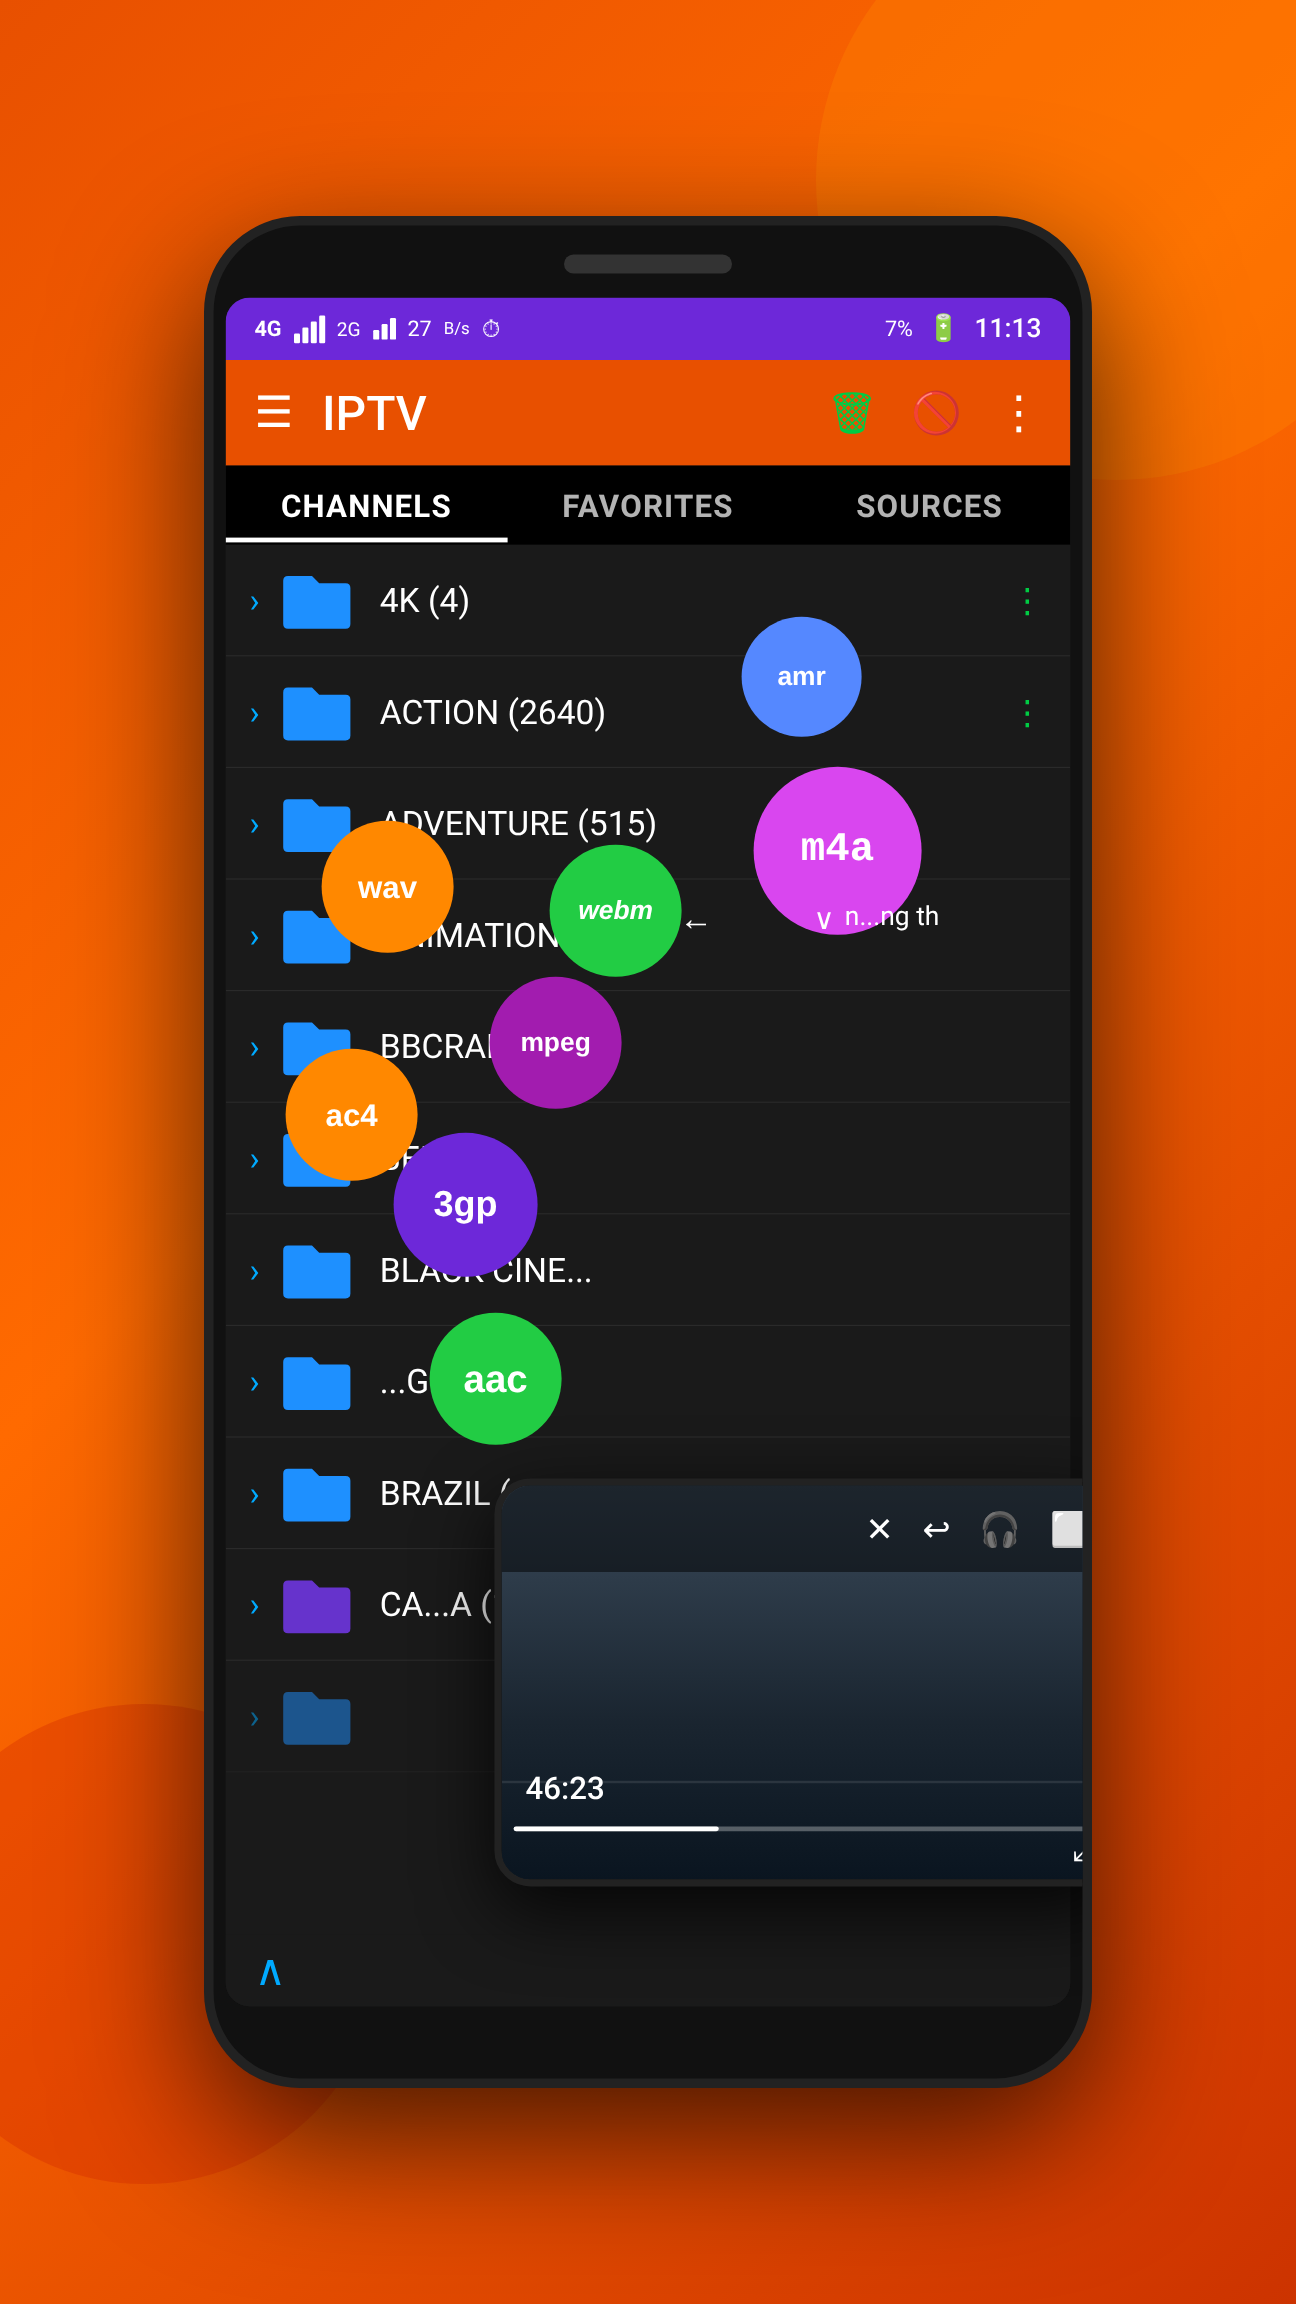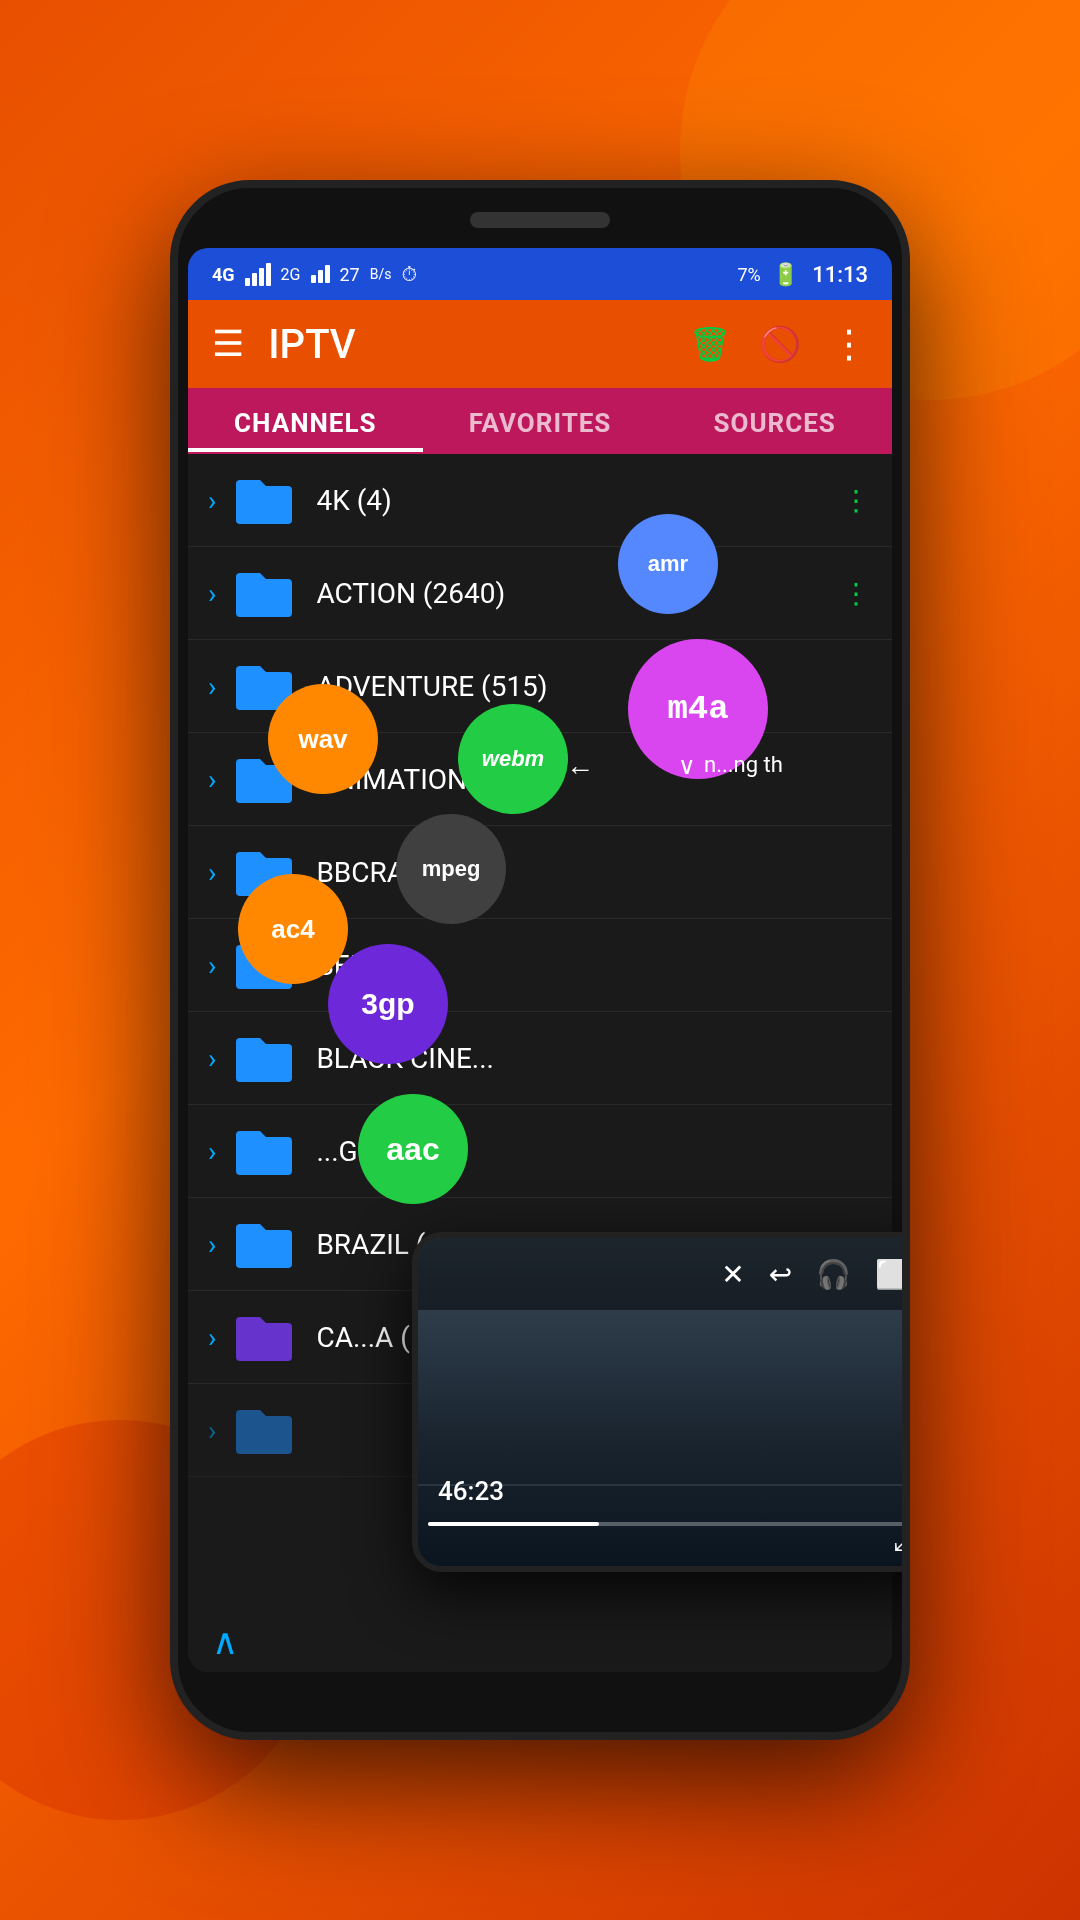--- a/index.html
+++ b/index.html
@@ -67,21 +67,21 @@
       bottom: 60px;
       background: #1a1a1a;
       border-radius: 20px;
       overflow: hidden;
       display: flex;
       flex-direction: column;
     }
 
     
     .status-bar {
-      background: #1d4ed8;
+      background: #6d28d9;
       height: 52px;
       display: flex;
       align-items: center;
       justify-content: space-between;
       padding: 0 24px;
       flex-shrink: 0;
     }
     .status-left {
       display: flex;
       align-items: center;
@@ -137,21 +137,21 @@
       color: #00cc44;
       font-size: 36px;
       cursor: pointer;
     }
     .top-icon.eye {
       color: #00cc44;
     }
 
     
     .tabs {
-      background: #be185d;
+      background: #000000;
       display: flex;
       flex-shrink: 0;
       border-bottom: 2px solid transparent;
     }
     .tab {
       flex: 1;
       text-align: center;
       padding: 20px 0 14px;
       font-size: 26px;
       font-weight: 700;
@@ -495,21 +495,21 @@
       </div>
 
       <div class="badge" style="width:110px;height:110px;background:#22cc44;font-size:22px;top:250px;left:270px;font-style:italic;">
         <span>webm</span>
       </div>
 
       <div class="badge" style="width:140px;height:140px;background:#d946ef;font-size:34px;top:185px;left:440px;font-family:Liberation Mono, monospace;">
         <span>m4a</span>
       </div>
 
-      <div class="badge" style="width:110px;height:110px;background:#404040;font-size:22px;top:360px;left:208px;">
+      <div class="badge" style="width:110px;height:110px;background:#a21caf;font-size:22px;top:360px;left:220px;">
         <span>mpeg</span>
       </div>
 
       <div class="badge" style="width:110px;height:110px;background:#ff8800;font-size:26px;top:420px;left:50px;">
         <span>ac4</span>
       </div>
 
       <div class="badge" style="width:120px;height:120px;background:#6d28d9;font-size:30px;top:490px;left:140px;">
         <span>3gp</span>
       </div>

